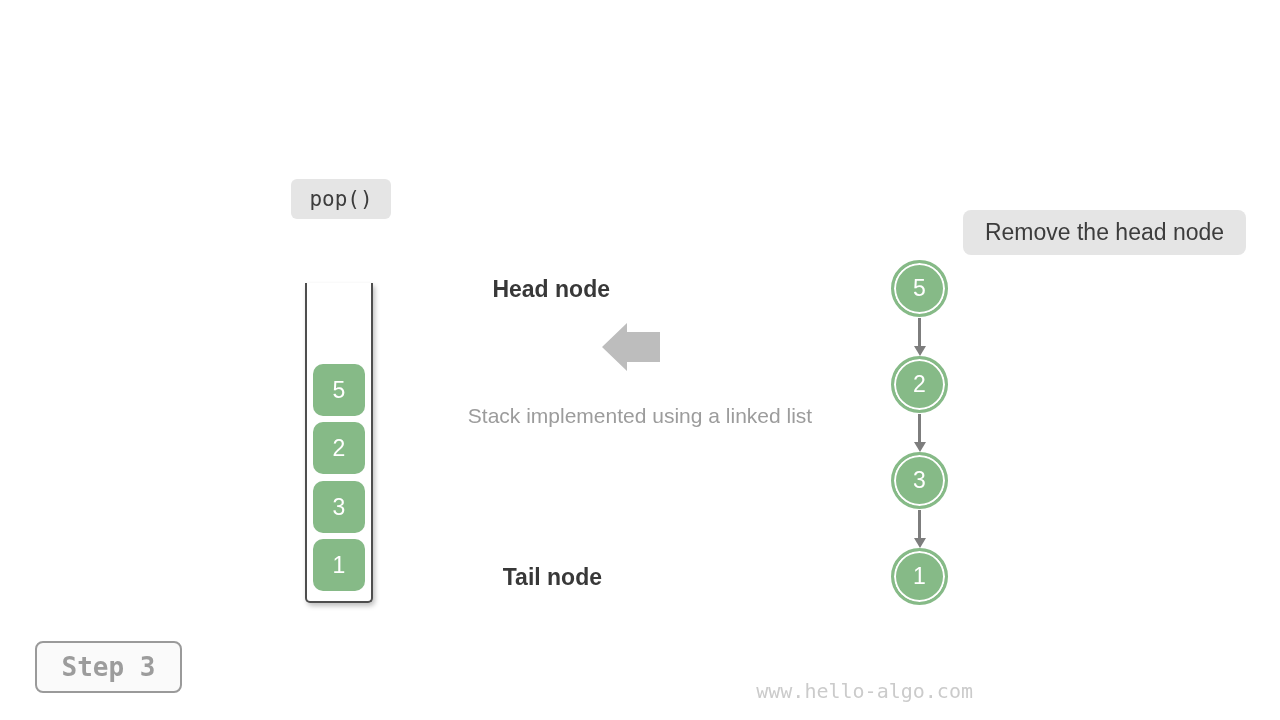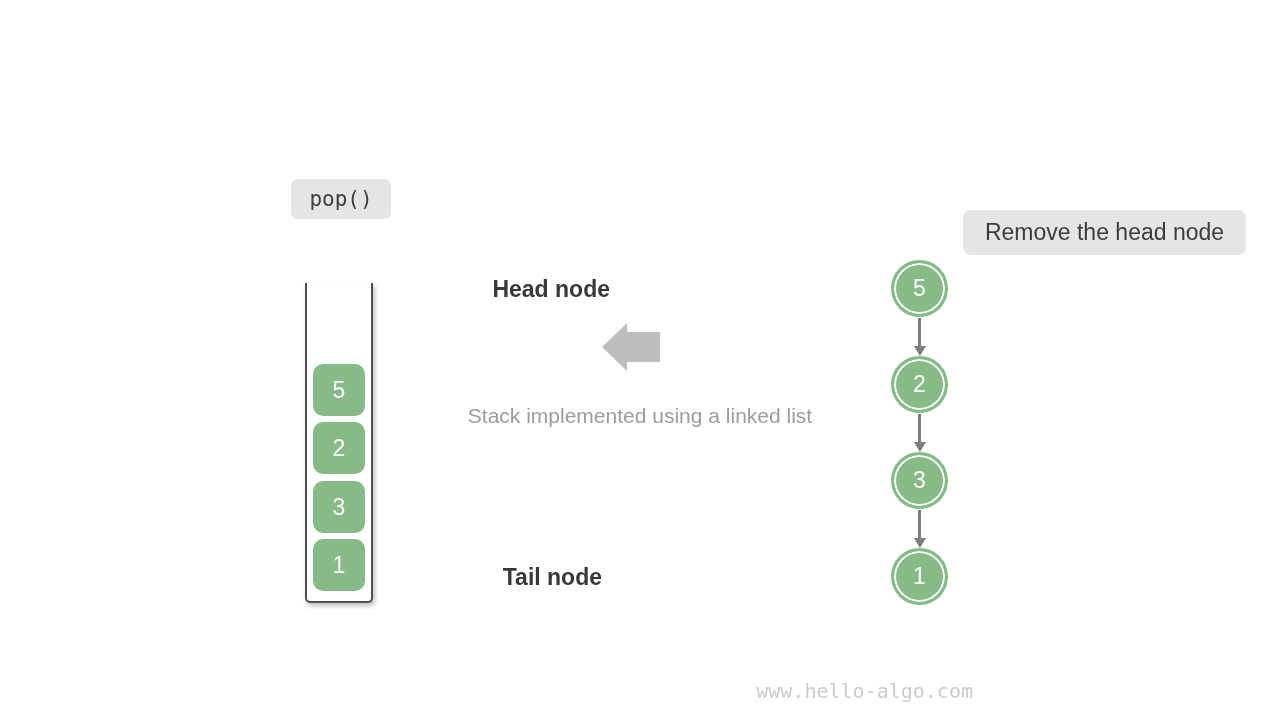--- a/index.html
+++ b/index.html
@@ -107,15 +107,16 @@
 
   <div class="ll-connector" style="top:318px"></div>
   <div class="ll-connector" style="top:414px"></div>
   <div class="ll-connector" style="top:510px"></div>
 
   <div class="ll-node" style="top:260px">5</div>
   <div class="ll-node" style="top:356px">2</div>
   <div class="ll-node" style="top:452px">3</div>
   <div class="ll-node" style="top:548px">1</div>
 
+  <div class="step-box">Step 3</div>
   <div class="watermark">www.hello-algo.com</div>
 
 </div>
 
 </body></html>

